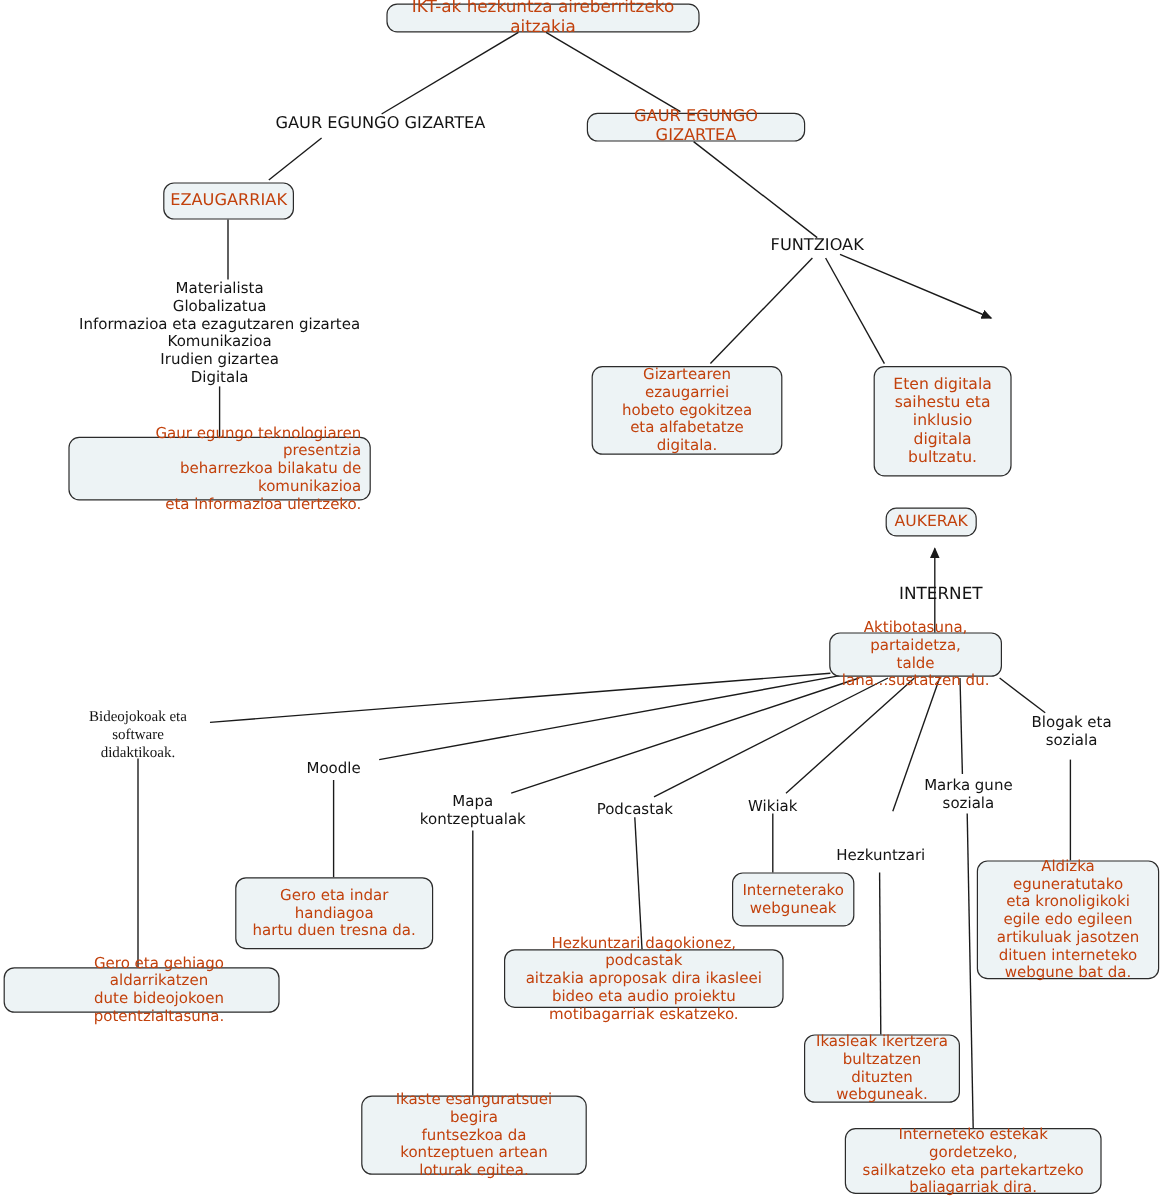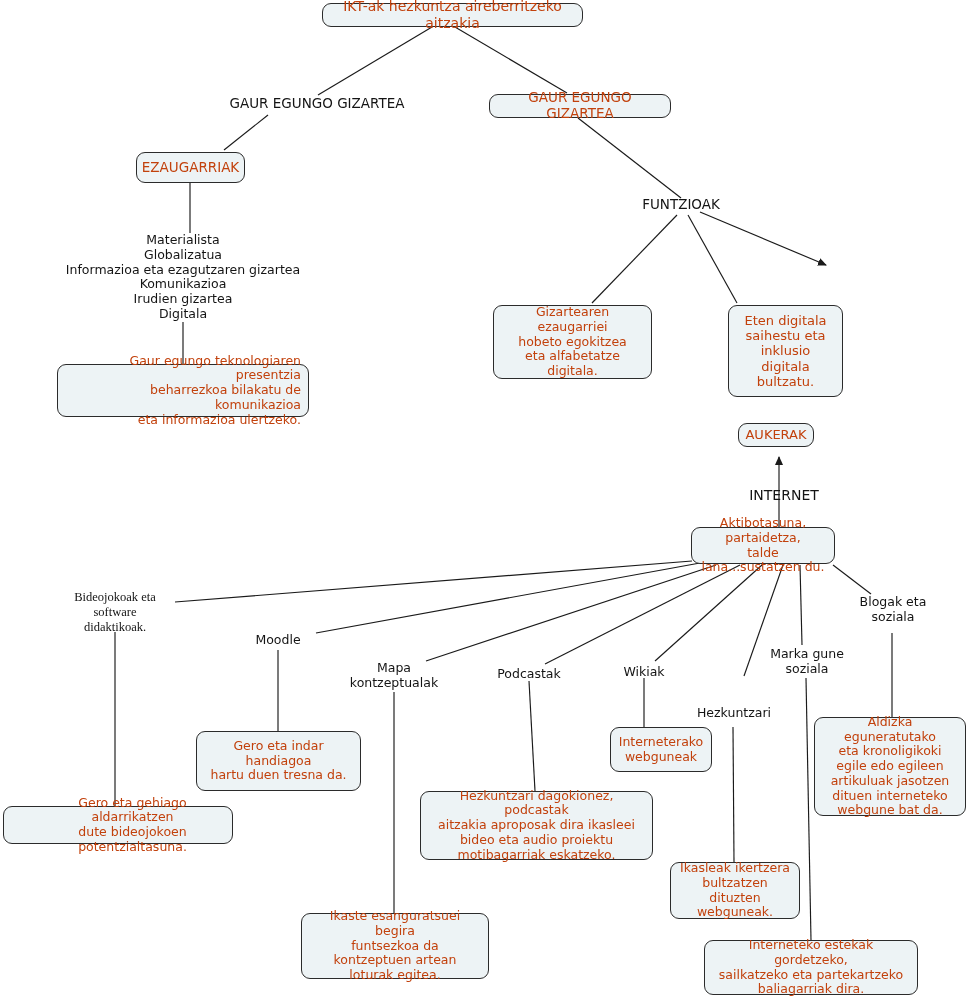--- a/index.html
+++ b/index.html
@@ -164,21 +164,21 @@
 dute bideojokoen potentzialtasuna.</div>
 
   <div class="node" style="left:196px; top:731px; width:165px; height:60px; font-size:12.5px;">Gero eta indar handiagoa
 hartu duen tresna da.</div>
 
   <div class="node" style="left:301px; top:913px; width:188px; height:66px; font-size:12.5px;">Ikaste esanguratsuei begira
 funtsezkoa da
 kontzeptuen artean
 loturak egitea.</div>
 
-  <div class="node" style="left:420px; top:791px; width:233px; height:69px; font-size:12.5px;">Hezkuntzari dagokionez, podcastak
+  <div class="node" style="left:420px; top:791px; width:233px; height:49px; font-size:12.5px;">Hezkuntzari dagokionez, podcastak
 aitzakia aproposak dira ikasleei
 bideo eta audio proiektu
 motibagarriak eskatzeko.</div>
 
   <div class="node" style="left:593px; top:727px; width:102px; height:45px; font-size:12.5px;margin-left:17px;">Interneterako
 webguneak</div>
 
   <div class="node" style="left:670px; top:862px; width:130px; height:57px; font-size:12.5px;">Ikasleak ikertzera
 bultzatzen dituzten
 webguneak.</div>

